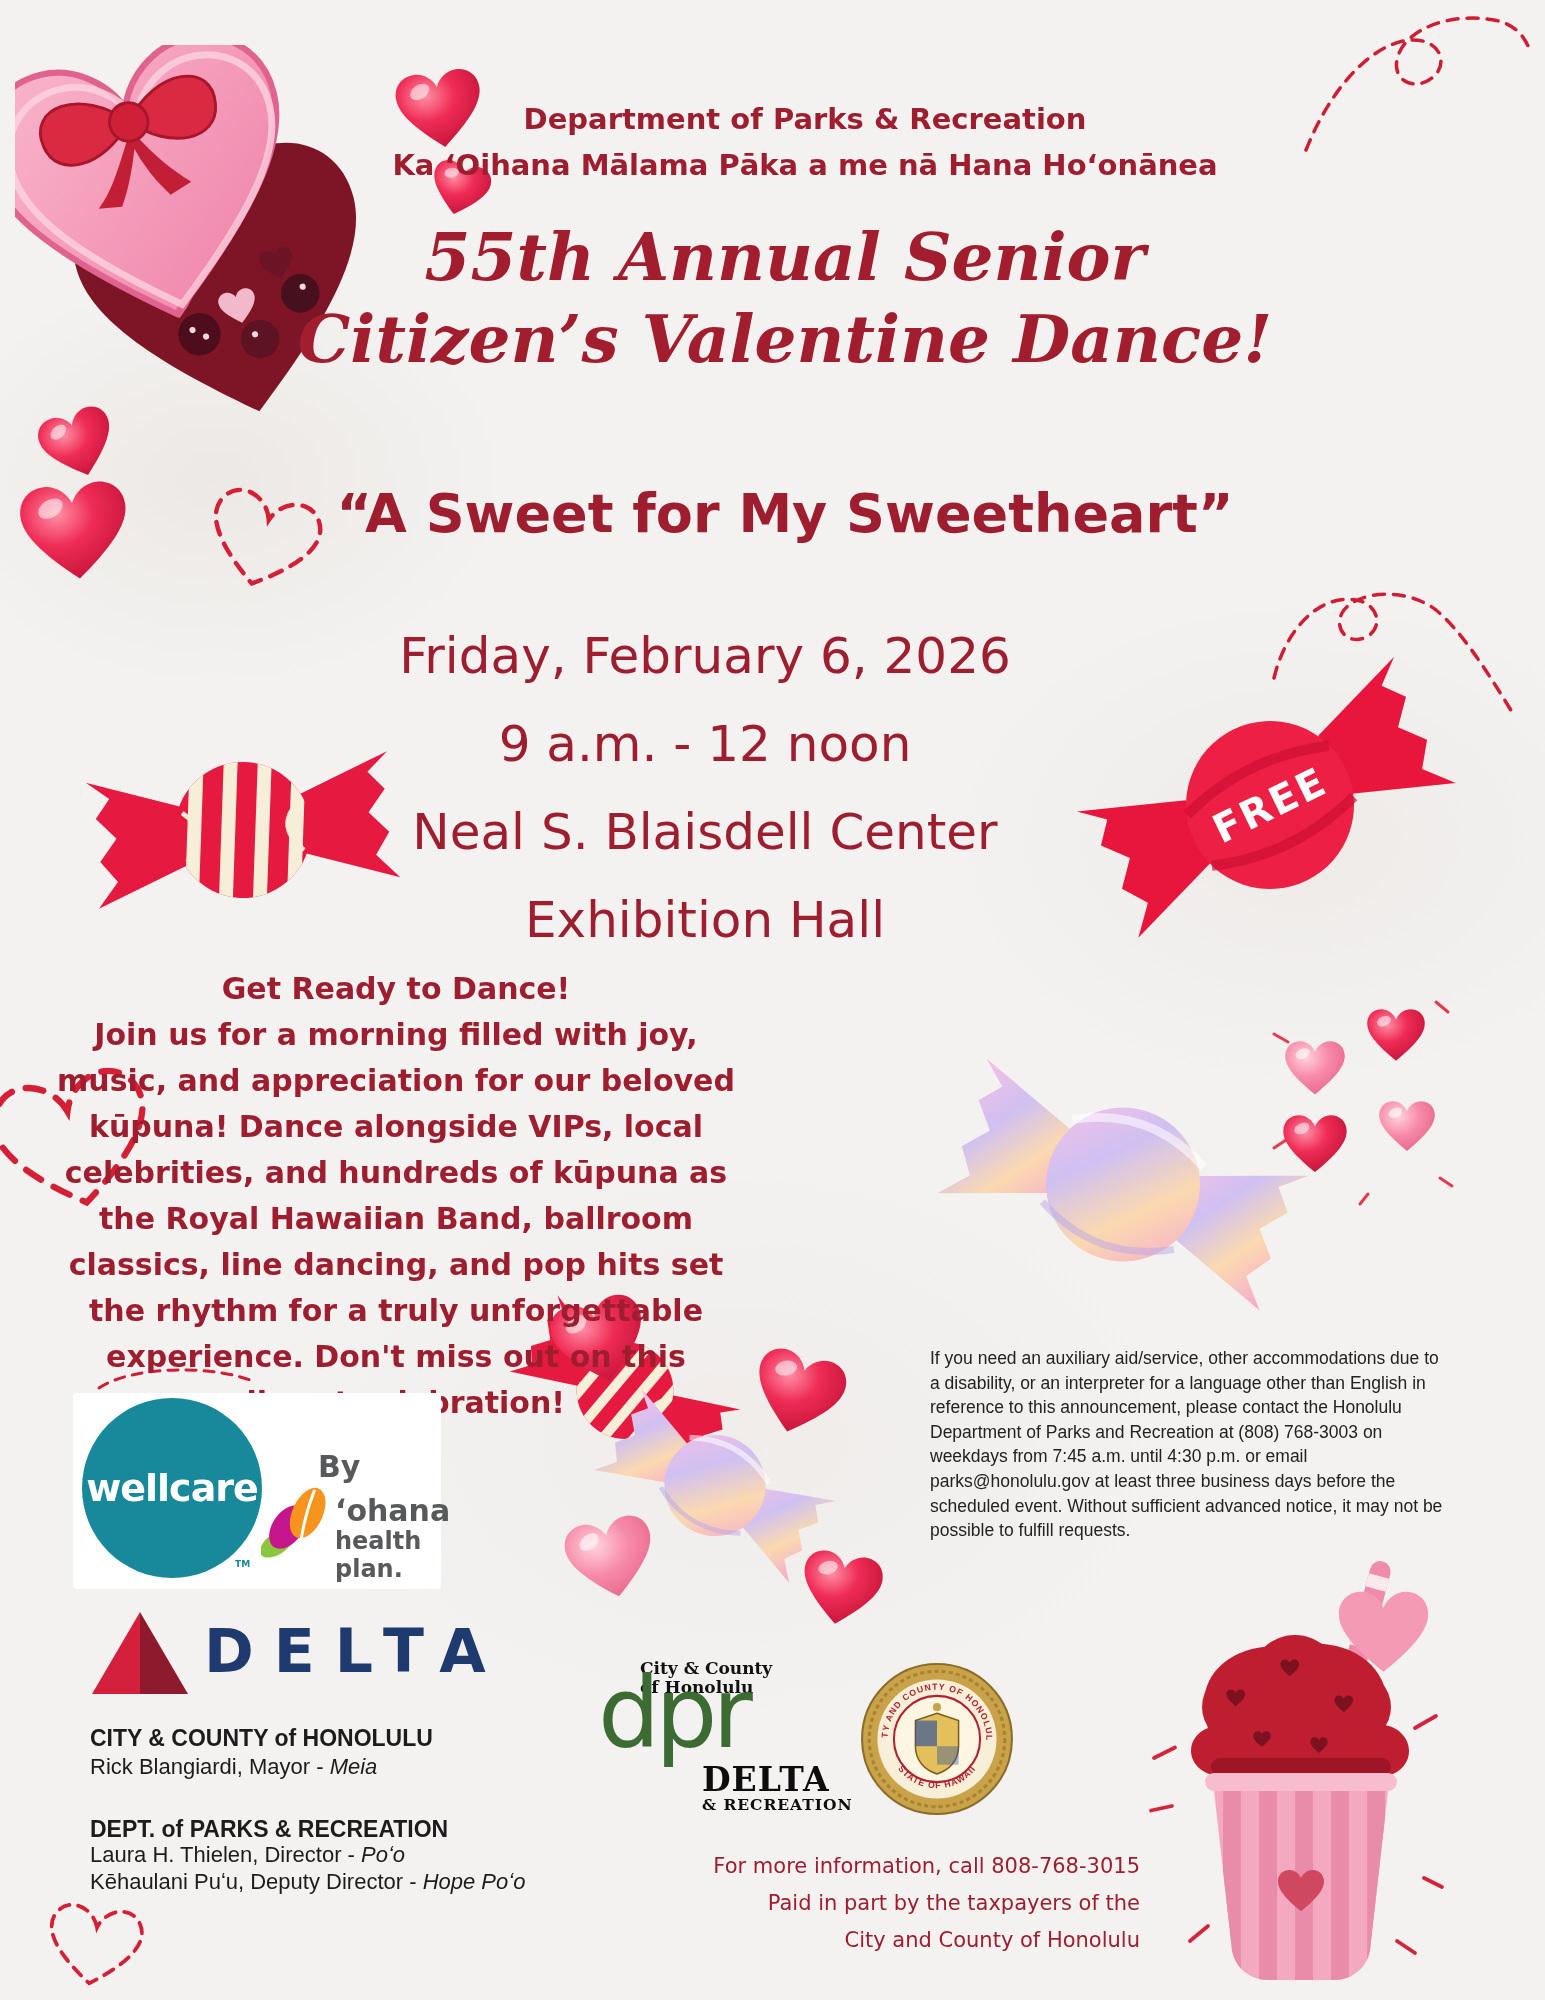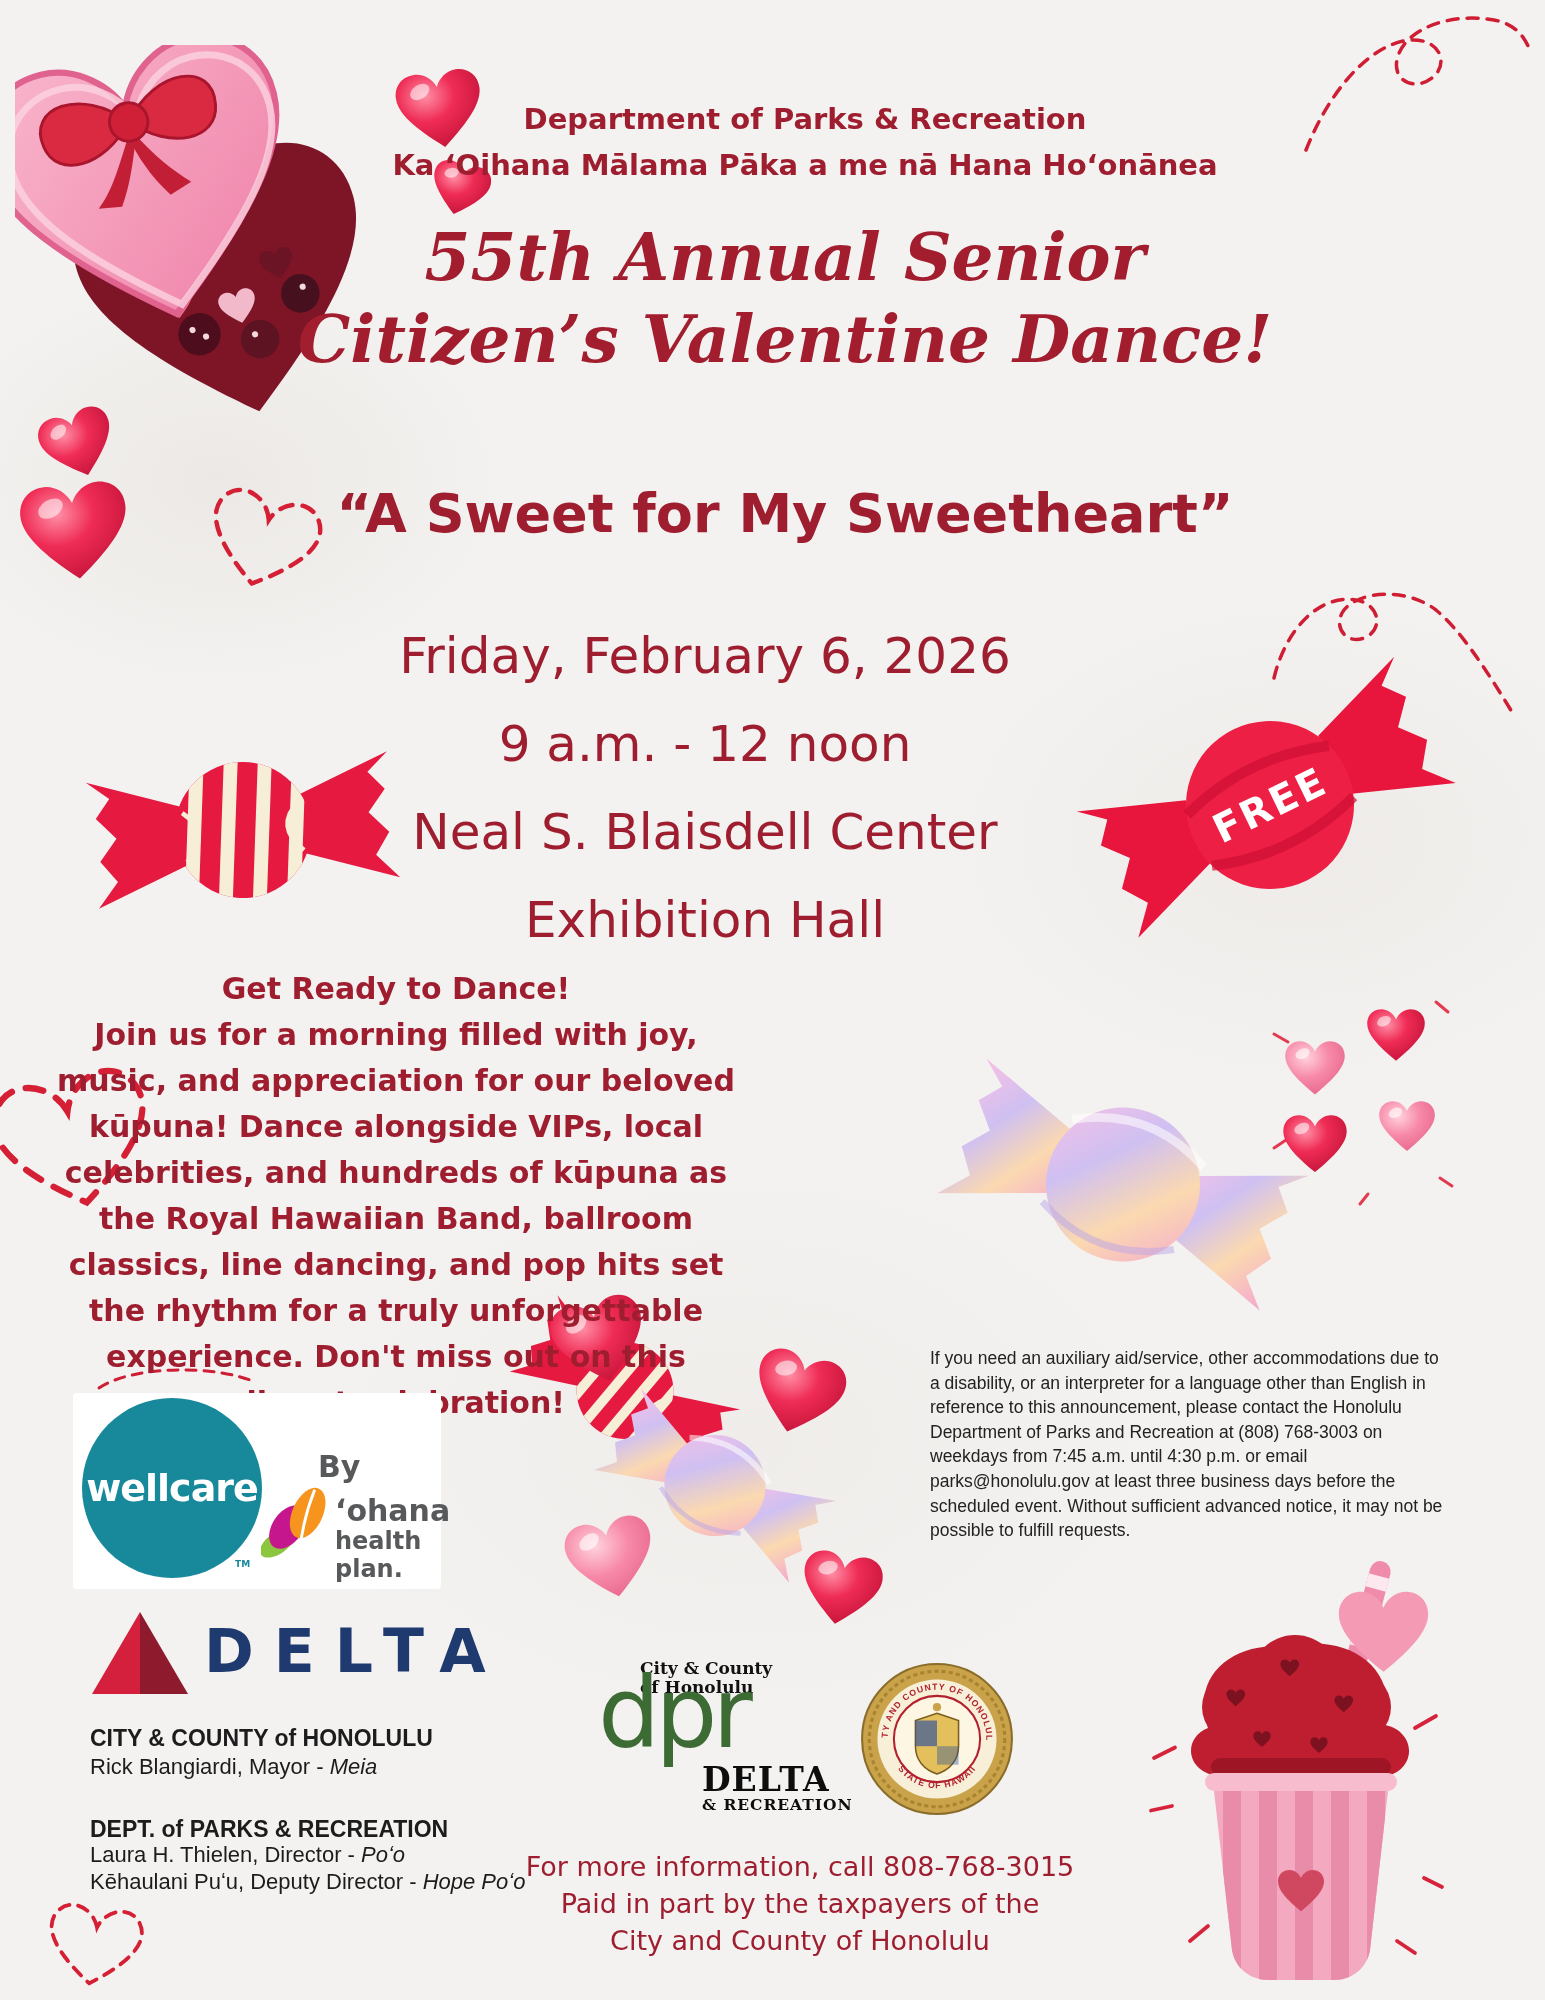--- a/index.html
+++ b/index.html
@@ -34,21 +34,21 @@
   .wc-hplan{left:262px;top:134px;font-size:24px;font-weight:bold;color:#58595b;}
   .delta-word{left:204px;top:1616px;font-size:60px;font-weight:bold;color:#1e3a6e;letter-spacing:20px;}
   .cred{left:90px;font-family:"Liberation Sans",sans-serif;color:#1c1c1c;}
   .cred-h{font-size:23px;font-weight:bold;}
   .cred-l{font-size:22px;}
   .dpr{left:598px;top:1658px;width:260px;height:170px;}
   .dpr-cc{left:42px;font-size:17px;font-weight:bold;font-family:"DejaVu Serif",serif;color:#111;}
   .dpr-word{left:0;top:6px;font-size:98px;line-height:1;font-weight:normal;color:#3c6b34;letter-spacing:-5px;}
   .dpr-parks{left:104px;top:102px;font-size:33px;font-weight:bold;font-family:"DejaVu Serif",serif;color:#0d0d0d;letter-spacing:1px;}
   .dpr-rec{left:104px;top:137px;font-size:15.5px;font-weight:bold;font-family:"DejaVu Serif",serif;color:#0d0d0d;letter-spacing:1px;}
-  .footer{left:460px;top:1848px;width:680px;font-size:27px;line-height:37px;}
+  .footer{left:460px;top:1848px;width:680px;font-size:21px;line-height:37px;text-align:right;}
   i.hl{font-style:italic;}
 </style>
 </head>
 <body>
 
 <div class="flyer">
 
   <svg width="0" height="0" style="position:absolute">
     <defs>
       <path id="hp" d="M50 88 C18 62 2 43 2 26 C2 11 13 2 26 2 C36 2 46 9 50 19 C54 9 64 2 74 2 C87 2 98 11 98 26 C98 43 82 62 50 88 Z"></path>

